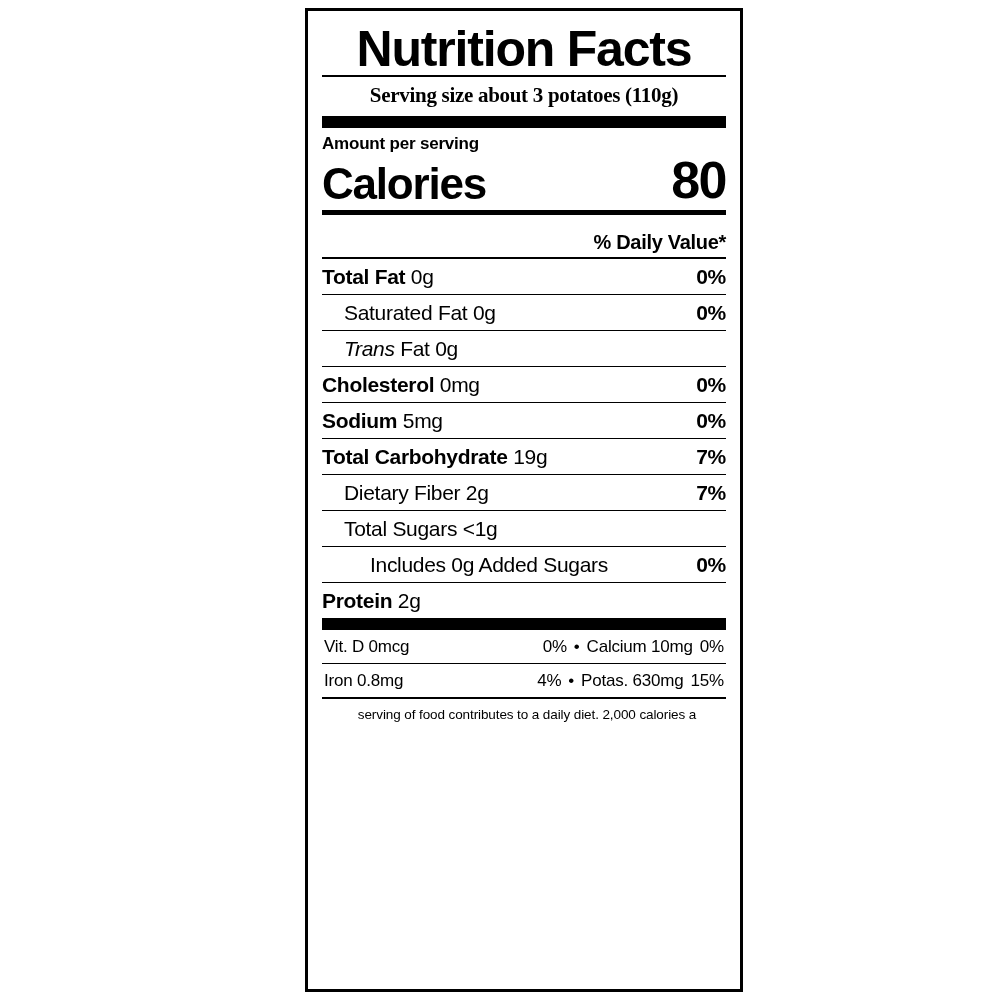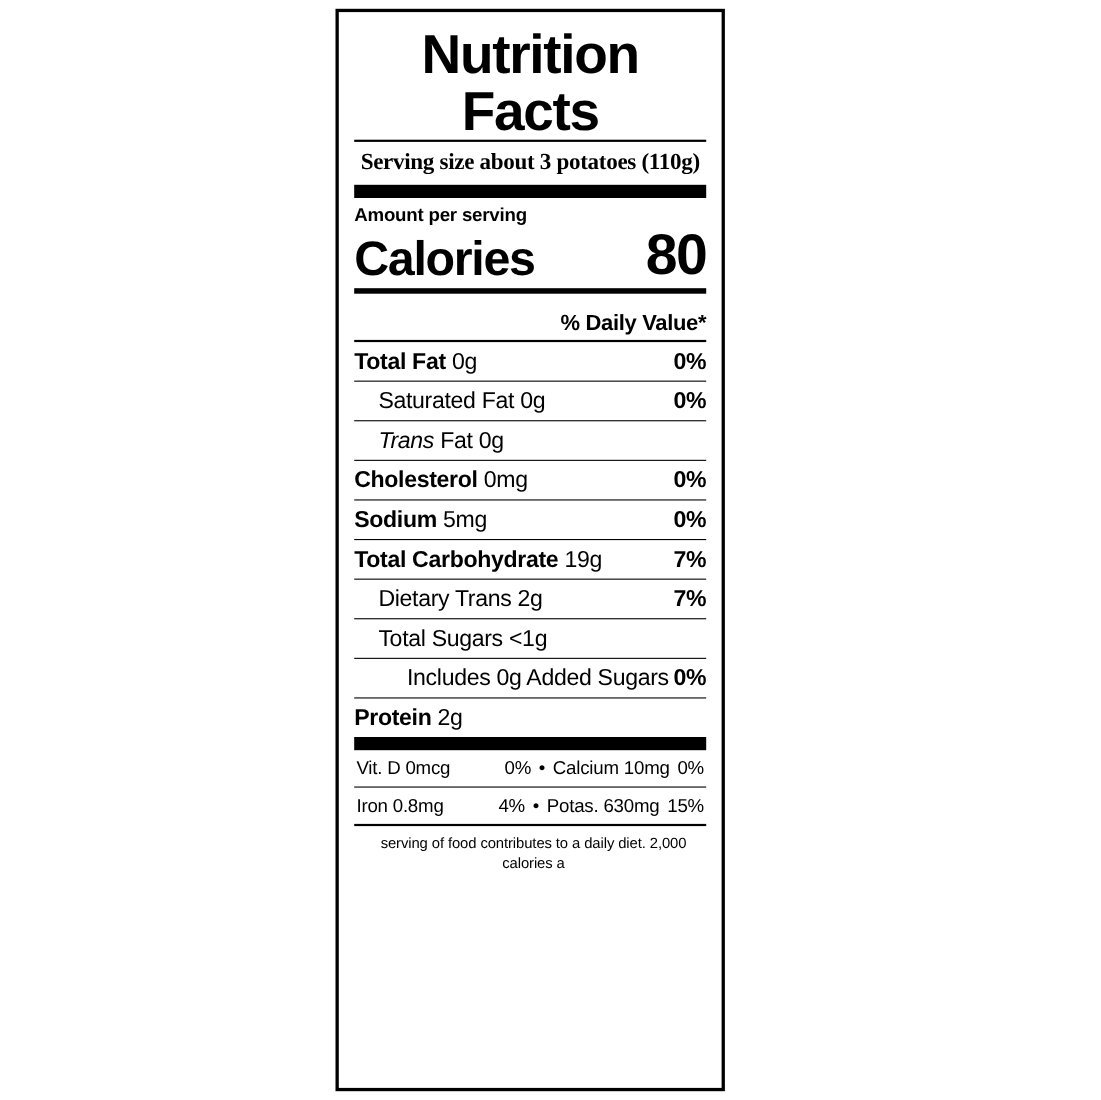--- a/index.html
+++ b/index.html
@@ -13,21 +13,21 @@
     font-family: "Liberation Sans", sans-serif;
     color: #000000;
     position: relative;
     overflow: hidden;
   }
 
   #panel {
     position: absolute;
     left: 305px;
     top: 8px;
-    width: 354px;
+    width: 438px;
     height: 984px;
     border: 3px solid #000000;
     box-sizing: border-box;
     background: #ffffff;
     padding: 0 14px;
   }
 
   .title {
     font-size: 50px;
     font-weight: bold;
@@ -192,21 +192,21 @@
     <div class="name">
       <b>Total Carbohydrate</b>
       <span>19g</span>
     </div>
     <div class="pct">7%</div>
   </div>
   <div class="rule-hair"></div>
 
   <div class="nrow indent1">
     <div class="name">
-      <span>Dietary Trans</span>
+      <span>Dietary Fiber</span>
       <span>2g</span>
     </div>
     <div class="pct">7%</div>
   </div>
   <div class="rule-hair"></div>
 
   <div class="nrow indent1">
     <div class="name">
       <span>Total Sugars</span>
       <span>&lt;1g</span>

